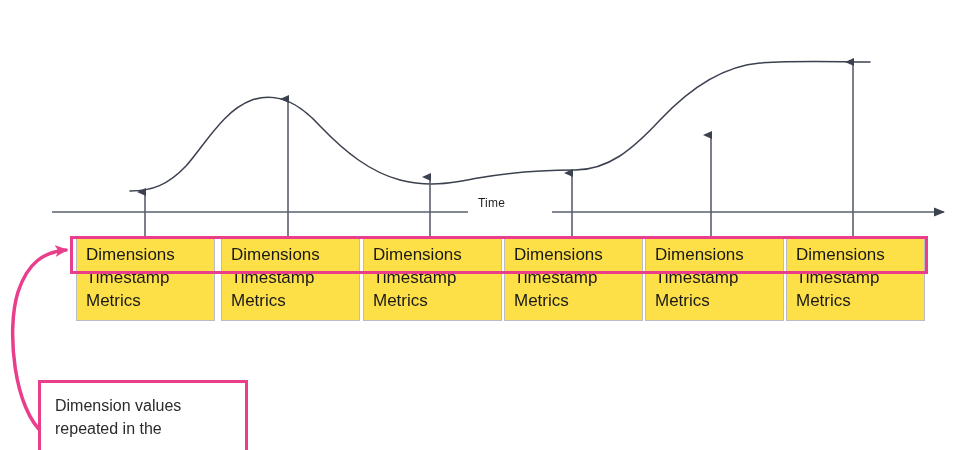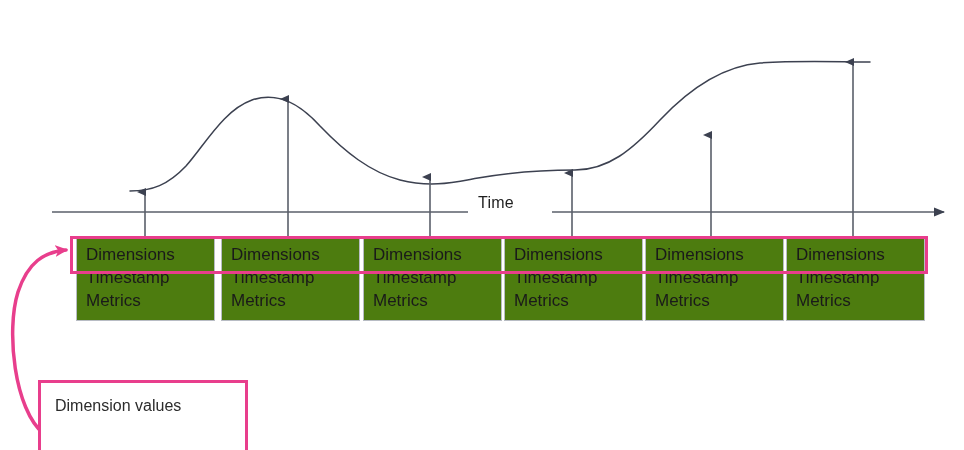--- a/index.html
+++ b/index.html
@@ -19,30 +19,30 @@
   }
   #vector-layer {
     position: absolute;
     left: 0;
     top: 0;
     width: 964px;
     height: 450px;
   }
   .axis-label {
     position: absolute;
-    font-size: 16px;
+    font-size: 12px;
     color: #1f1f1f;
     letter-spacing: 0.2px;
     white-space: nowrap;
   }
   .record-box {
     position: absolute;
     box-sizing: border-box;
     border: 1px solid #b8bcc4;
-    background: #4d7c0f;
+    background: #fde047;
     padding: 6px 9px 0 9px;
   }
   .record-line {
     font-size: 17px;
     line-height: 23px;
     color: #1a1a1a;
     white-space: nowrap;
   }
   .highlight-band {
     position: absolute;
@@ -138,15 +138,16 @@
   <div class="record-box" style="left:786px; top:236px; width:139px; height:85px;">
     <div class="record-line">Dimensions</div>
     <div class="record-line">Timestamp</div>
     <div class="record-line">Metrics</div>
   </div>
 
   <div class="highlight-band" style="left:70px; top:236px; width:858px; height:38px;"></div>
 
   <div class="callout-box" style="left:38px; top:345px; width:210px; height:90px;">
     <div class="callout-line">Dimension values</div>
+    <div class="callout-line">repeated in the</div>
   </div>
 
 </div>
 
 </body></html>

